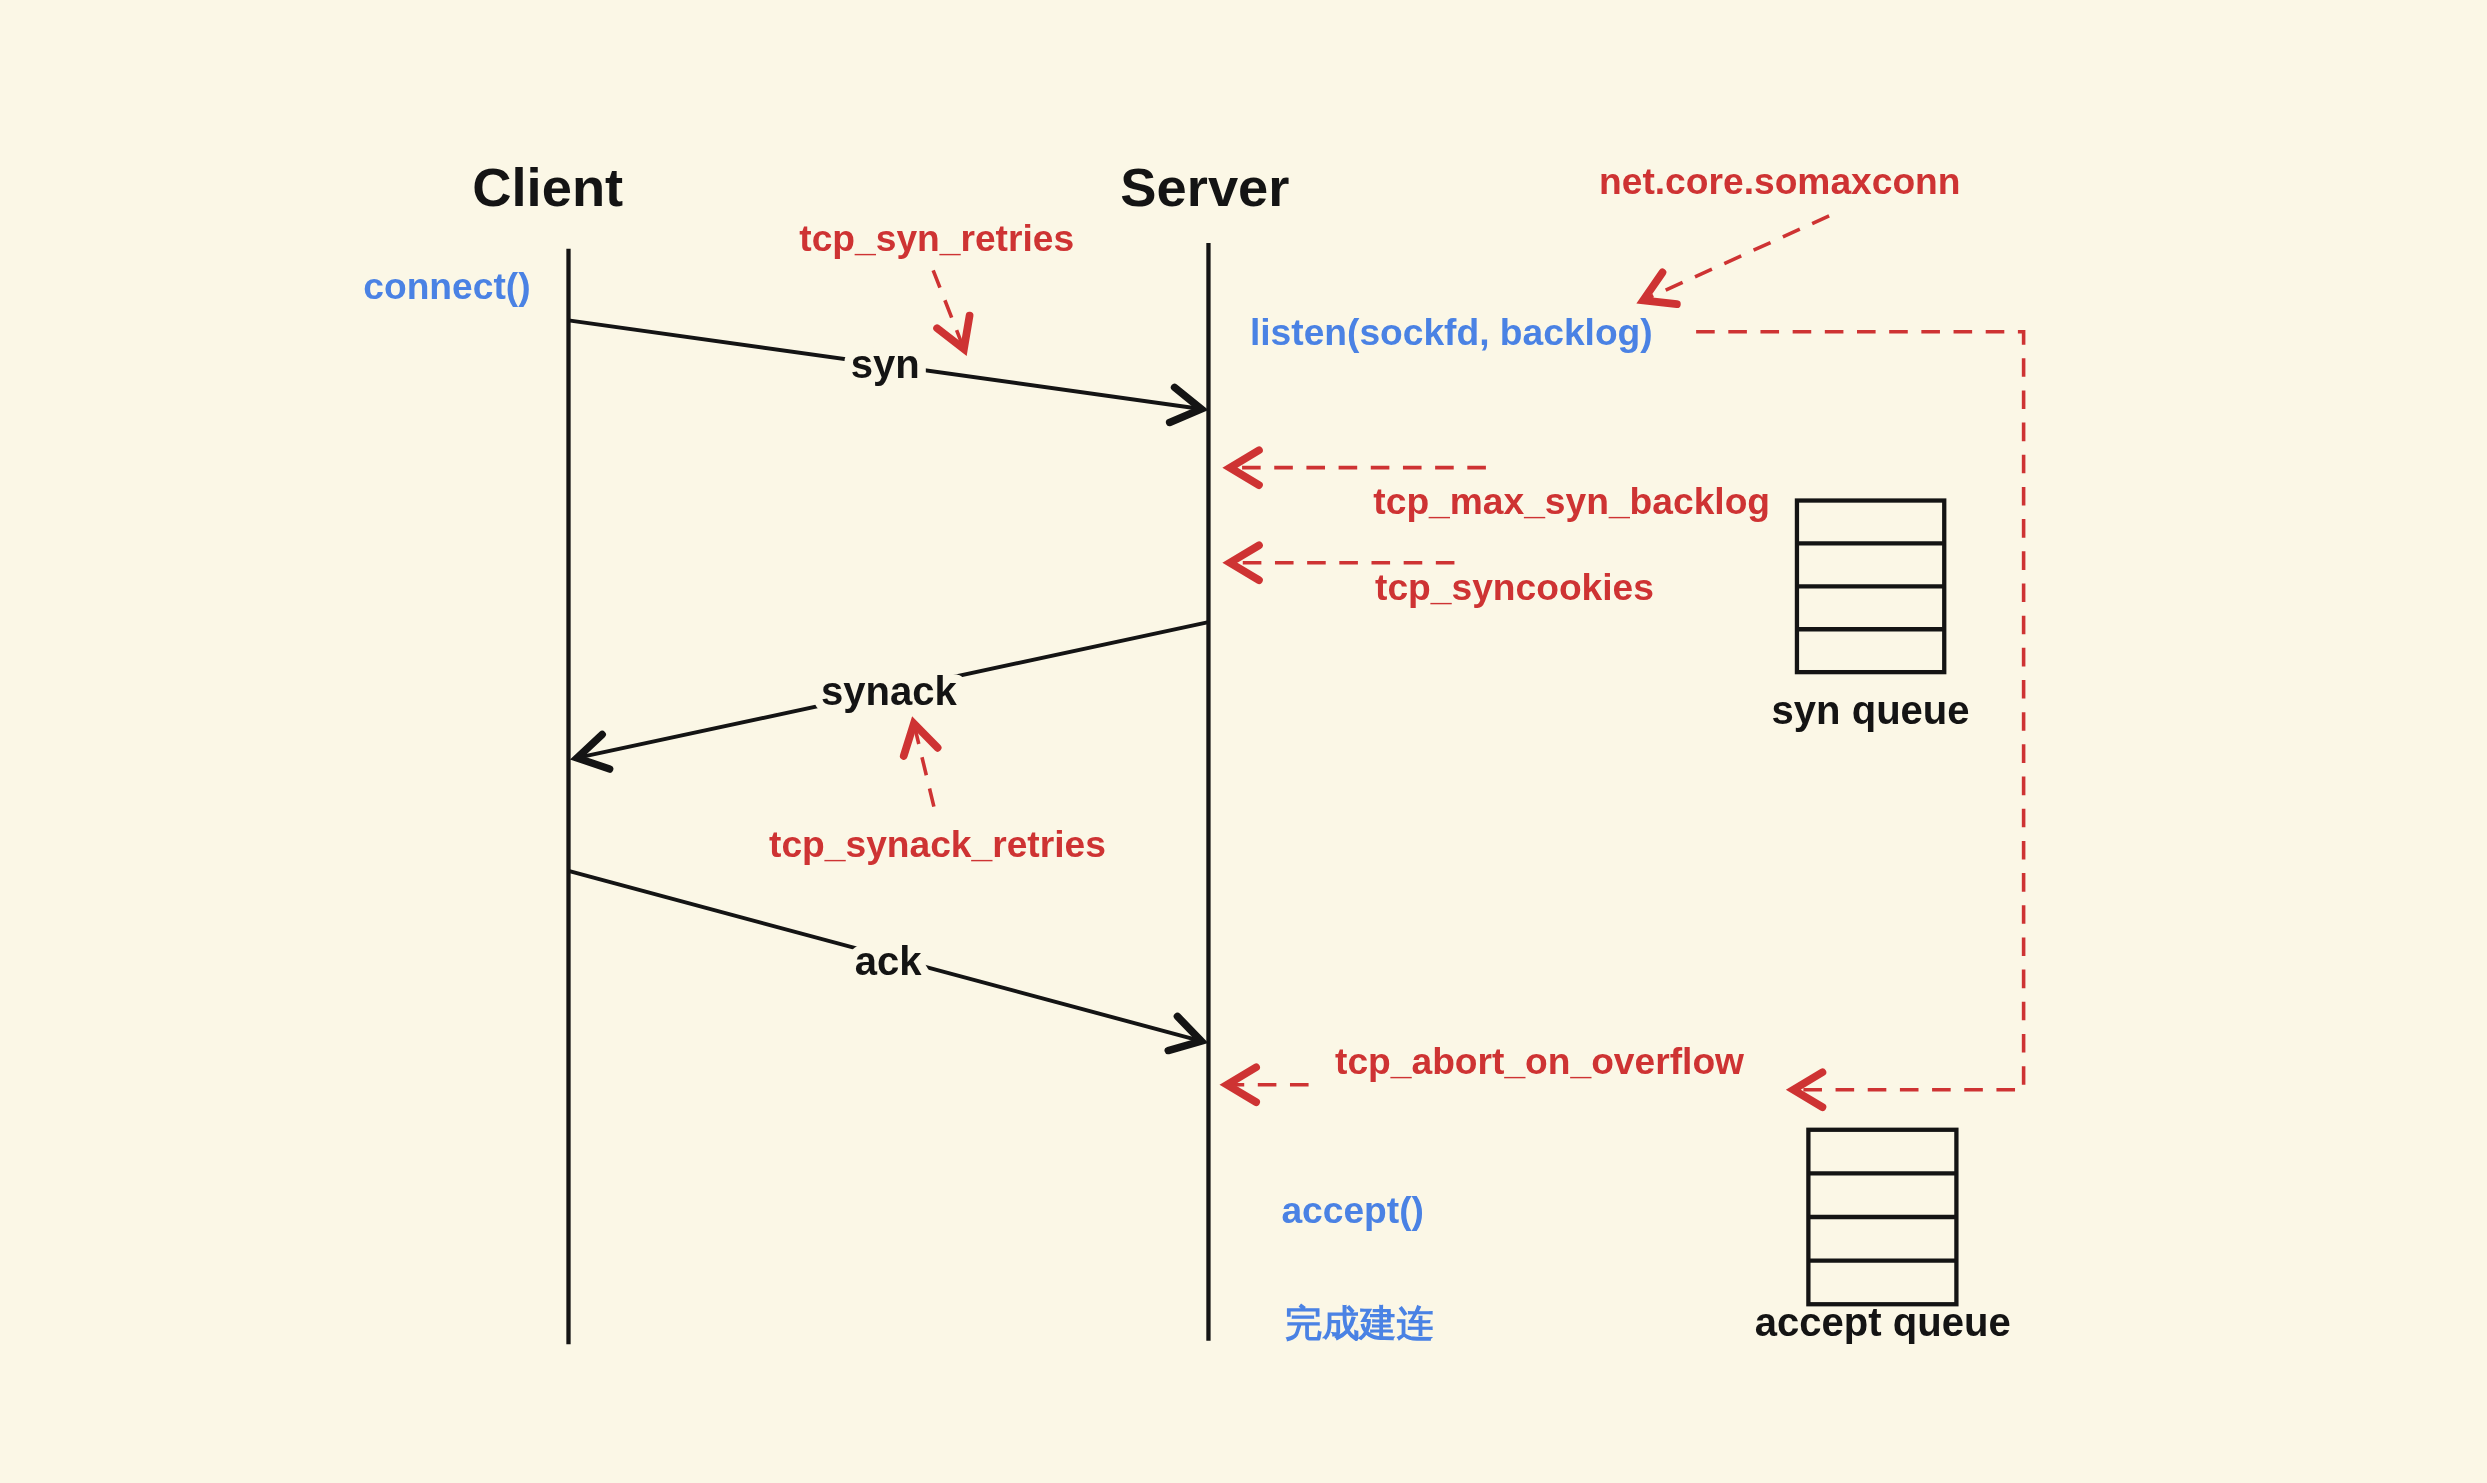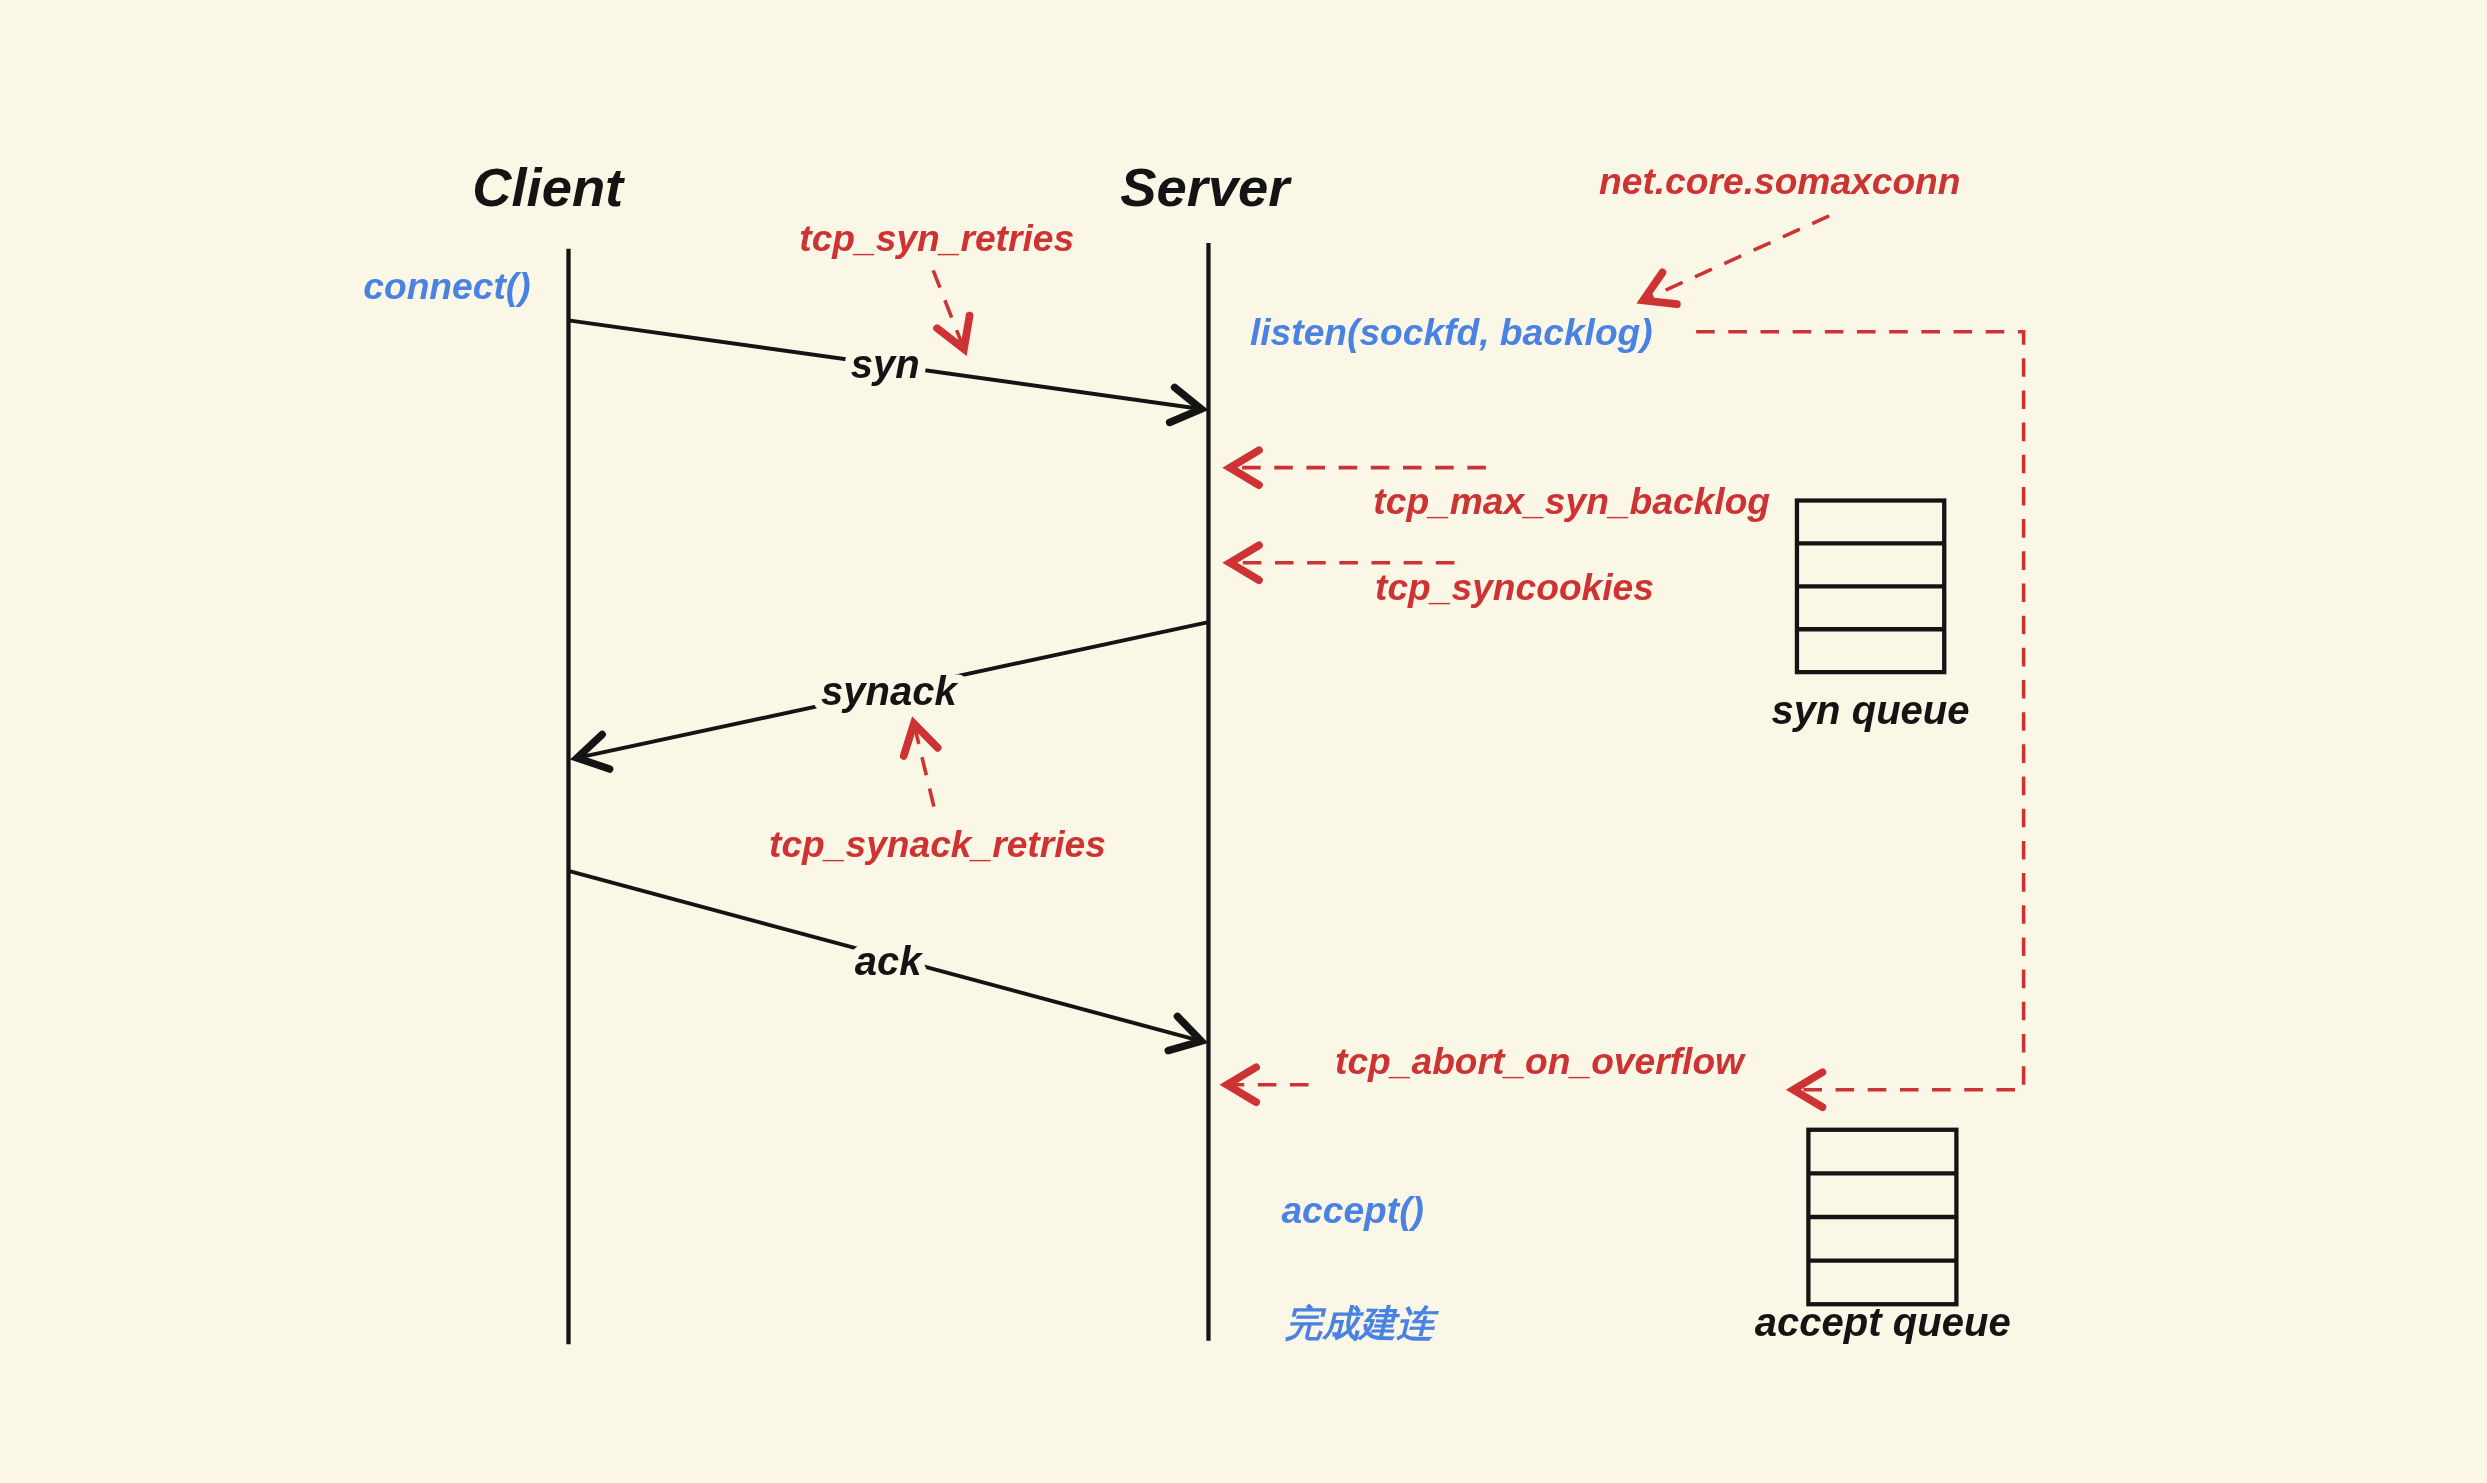--- a/index.html
+++ b/index.html
@@ -12,21 +12,20 @@
     margin: 0;
     padding: 0;
     background: var(--bg);
   }
   .stage {
     position: relative;
     width: 2487px;
     height: 1483px;
     background: var(--bg);
     overflow: hidden;
-    font-style: italic;
   }
   svg { display: block; width: 2487px; height: 1483px; }
 
   text {
     font-family: "Liberation Sans", "DejaVu Sans", sans-serif;
     font-weight: bold;
   }
   .t-title { font-size: 76px; fill: var(--ink); }
   .t-msg {
     font-size: 56px; fill: var(--ink);

